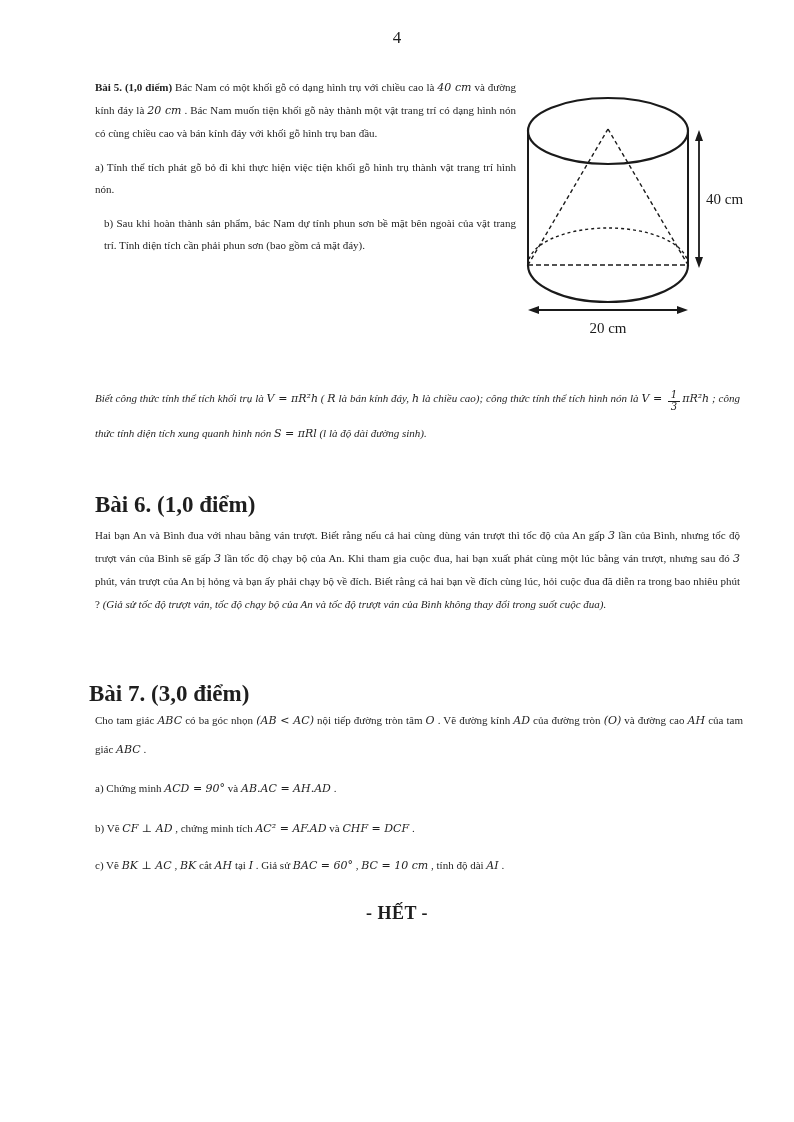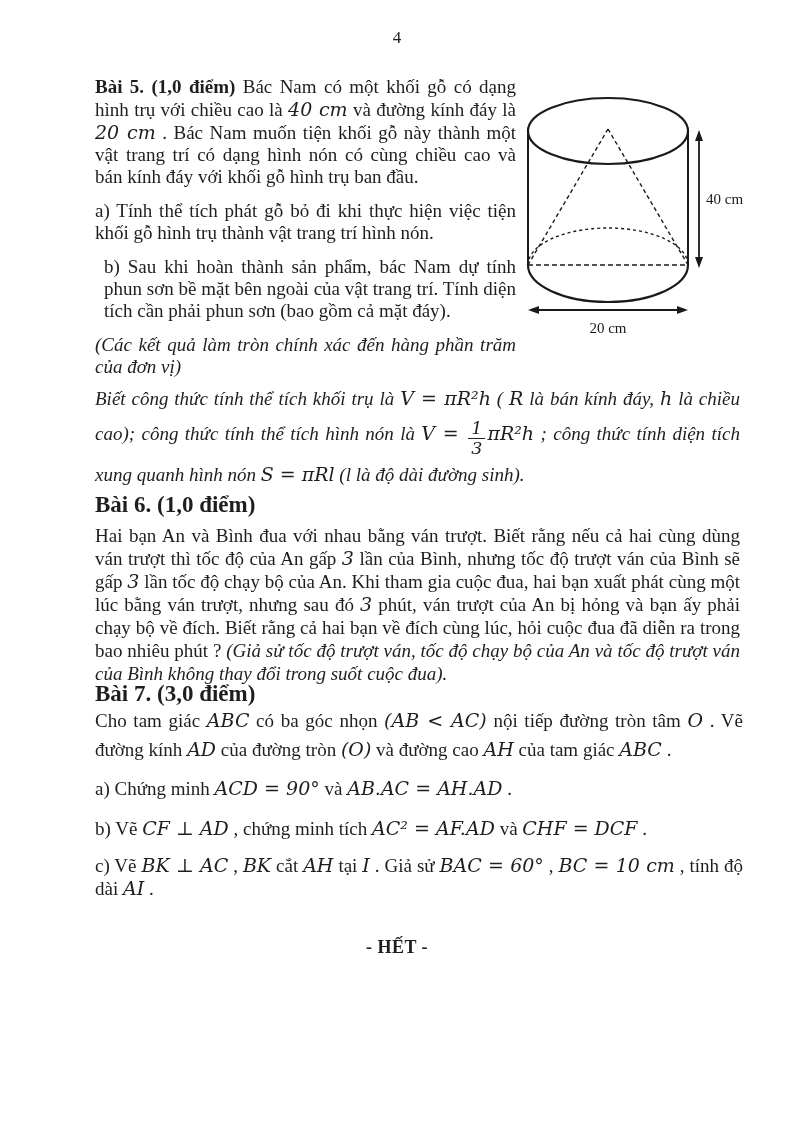--- a/index.html
+++ b/index.html
@@ -6,21 +6,21 @@
   .page{
     position:relative;
     width:794px;height:1122px;
     background:#ffffff;
     font-family:"Liberation Serif", serif;
     color:#1e1e1e;
     overflow:hidden;
   }
   .abs{position:absolute;}
   .txt{
-    font-size:19px;
+    font-size:11px;
     line-height:22px;
     text-align:justify;
   }
   .run-n{font-style:normal;}
   .run-b{font-weight:bold;}
   .run-i{font-style:italic;}
   .run-m{font-family:"DejaVu Serif", serif;font-style:italic;}
   .heading{font-size:23px;font-weight:bold;}
   .pagenum{width:794px;text-align:center;font-size:17px;}
   .footer{width:794px;text-align:center;font-size:18px;font-weight:bold;letter-spacing:.5px;}
@@ -37,21 +37,20 @@
 <body>
 
 <div class="page">
 
   <div class="abs pagenum" style="top:28px;left:0;">4</div>
 
   <div class="abs" style="left:95px;top:76px;width:421px;">
     <p class="txt" style="margin:0;"><span class="run-b">Bài 5. (1,0 điểm) </span><span class="run-n">Bác Nam có một khối gỗ có dạng hình trụ với chiều cao là </span><span class="run-m">40 cm</span><span class="run-n"> và đường kính đáy là </span><span class="run-m">20 cm</span><span class="run-n"> . Bác Nam muốn tiện khối gỗ này thành một vật trang trí có dạng hình nón có cùng chiều cao và bán kính đáy với khối gỗ hình trụ ban đầu.</span></p>
     <p class="txt" style="margin:12px 0 0 0;"><span class="run-n">a) Tính thể tích phát gỗ bỏ đi khi thực hiện việc tiện khối gỗ hình trụ thành vật trang trí hình nón.</span></p>
     <p class="txt" style="margin:12px 0 0 9px;"><span class="run-n">b) Sau khi hoàn thành sản phẩm, bác Nam dự tính phun sơn bề mặt bên ngoài của vật trang trí. Tính diện tích cần phải phun sơn (bao gồm cả mặt đáy).</span></p>
-    <p class="txt" style="margin:12px 0 0 0;"><span class="run-i">(Các kết quả làm tròn chính xác đến hàng phần trăm của đơn vị)</span></p>
   </div>
 
   <div class="abs" style="left:515px;top:90px;width:240px;height:250px;">
     <svg width="240" height="250" viewBox="0 0 240 250">
 
       <line x1="13" y1="41" x2="13" y2="175" stroke="#1a1a1a" stroke-width="2"></line>
       <line x1="173" y1="41" x2="173" y2="175" stroke="#1a1a1a" stroke-width="2"></line>
 
       <path d="M 13 175 A 80 37 0 0 1 173 175" fill="none" stroke="#1a1a1a" stroke-width="1.4" stroke-dasharray="3 3"></path>
       <line x1="13" y1="175" x2="173" y2="175" stroke="#1a1a1a" stroke-width="1.4" stroke-dasharray="5 3"></line>
@@ -76,21 +75,21 @@
       </g>
       <text x="93" y="243" font-size="15" fill="#1a1a1a" text-anchor="middle">20 cm</text>
     </svg>
   </div>
 
   <p class="abs txt" style="left:95px;top:381px;width:645px;line-height:34px;margin:0;"><span class="run-i">Biết công thức tính thể tích khối trụ là </span><span class="run-m">V = πR²h</span><span class="run-i"> ( </span><span class="run-m">R</span><span class="run-i"> là bán kính đáy,  </span><span class="run-m">h</span><span class="run-i"> là chiều cao); công thức tính thể tích hình nón là </span><span class="run-m">V = </span><span class="frac"><span class="num">1</span><span class="den">3</span></span><span class="run-m">πR²h</span><span class="run-i"> ; công thức tính diện tích xung quanh hình nón </span><span class="run-m">S = πRl</span><span class="run-i"> (l là độ dài đường sinh).</span></p>
 
   <div class="abs heading" style="left:95px;top:492px;">Bài 6. (1,0 điểm)</div>
   <p class="abs txt" style="left:95px;top:524px;width:645px;line-height:23px;margin:0;"><span class="run-n">Hai bạn An và Bình đua với nhau bằng ván trượt. Biết rằng nếu cả hai cùng dùng ván trượt thì tốc độ của An gấp </span><span class="run-m">3</span><span class="run-n"> lần của Bình, nhưng tốc độ trượt ván của Bình sẽ gấp </span><span class="run-m">3</span><span class="run-n"> lần tốc độ chạy bộ của An. Khi tham gia cuộc đua, hai bạn xuất phát cùng một lúc bằng ván trượt, nhưng sau đó </span><span class="run-m">3</span><span class="run-n"> phút, ván trượt của An bị hỏng và bạn ấy phải chạy bộ về đích. Biết rằng cả hai bạn về đích cùng lúc, hỏi cuộc đua đã diễn ra trong bao nhiêu phút ? </span><span class="run-i">(Giả sử tốc độ trượt ván, tốc độ chạy bộ của An và tốc độ trượt ván của Bình không thay đổi trong suốt cuộc đua).</span></p>
 
-  <div class="abs heading" style="left:95px;top:681px;">Bài 7. (3,0 điểm)</div>
+  <div class="abs heading" style="left:89px;top:681px;">Bài 7. (3,0 điểm)</div>
   <p class="abs txt" style="left:95px;top:706px;width:648px;line-height:28px;margin:0;"><span class="run-n">Cho tam giác </span><span class="run-m">ABC</span><span class="run-n"> có ba góc nhọn </span><span class="run-m">(AB &lt; AC)</span><span class="run-n"> nội tiếp đường tròn tâm </span><span class="run-m">O</span><span class="run-n"> . Vẽ đường kính </span><span class="run-m">AD</span><span class="run-n"> của đường tròn </span><span class="run-m">(O)</span><span class="run-n"> và đường cao </span><span class="run-m">AH</span><span class="run-n"> của tam giác </span><span class="run-m">ABC</span><span class="run-n"> .</span></p>
   <p class="abs txt" style="left:95px;top:777px;width:648px;margin:0;"><span class="run-n">a) Chứng minh </span><span class="run-m">ACD = 90°</span><span class="run-n"> và </span><span class="run-m">AB.AC = AH.AD</span><span class="run-n"> .</span></p>
   <p class="abs txt" style="left:95px;top:817px;width:648px;margin:0;"><span class="run-n">b) Vẽ </span><span class="run-m">CF ⊥ AD</span><span class="run-n"> , chứng minh tích </span><span class="run-m">AC² = AF.AD</span><span class="run-n"> và </span><span class="run-m">CHF = DCF</span><span class="run-n"> .</span></p>
   <p class="abs txt" style="left:95px;top:854px;width:648px;margin:0;"><span class="run-n">c) Vẽ </span><span class="run-m">BK ⊥ AC</span><span class="run-n"> , </span><span class="run-m">BK</span><span class="run-n"> cắt </span><span class="run-m">AH</span><span class="run-n"> tại </span><span class="run-m">I</span><span class="run-n"> . Giả sử </span><span class="run-m">BAC = 60°</span><span class="run-n"> , </span><span class="run-m">BC = 10 cm</span><span class="run-n"> , tính độ dài </span><span class="run-m">AI</span><span class="run-n"> .</span></p>
 
-  <div class="abs footer" style="top:937px;left:0;">- HẾT -</div>
+  <div class="abs footer" style="top:903px;left:0;">- HẾT -</div>
 
 </div>
 
 </body></html>

